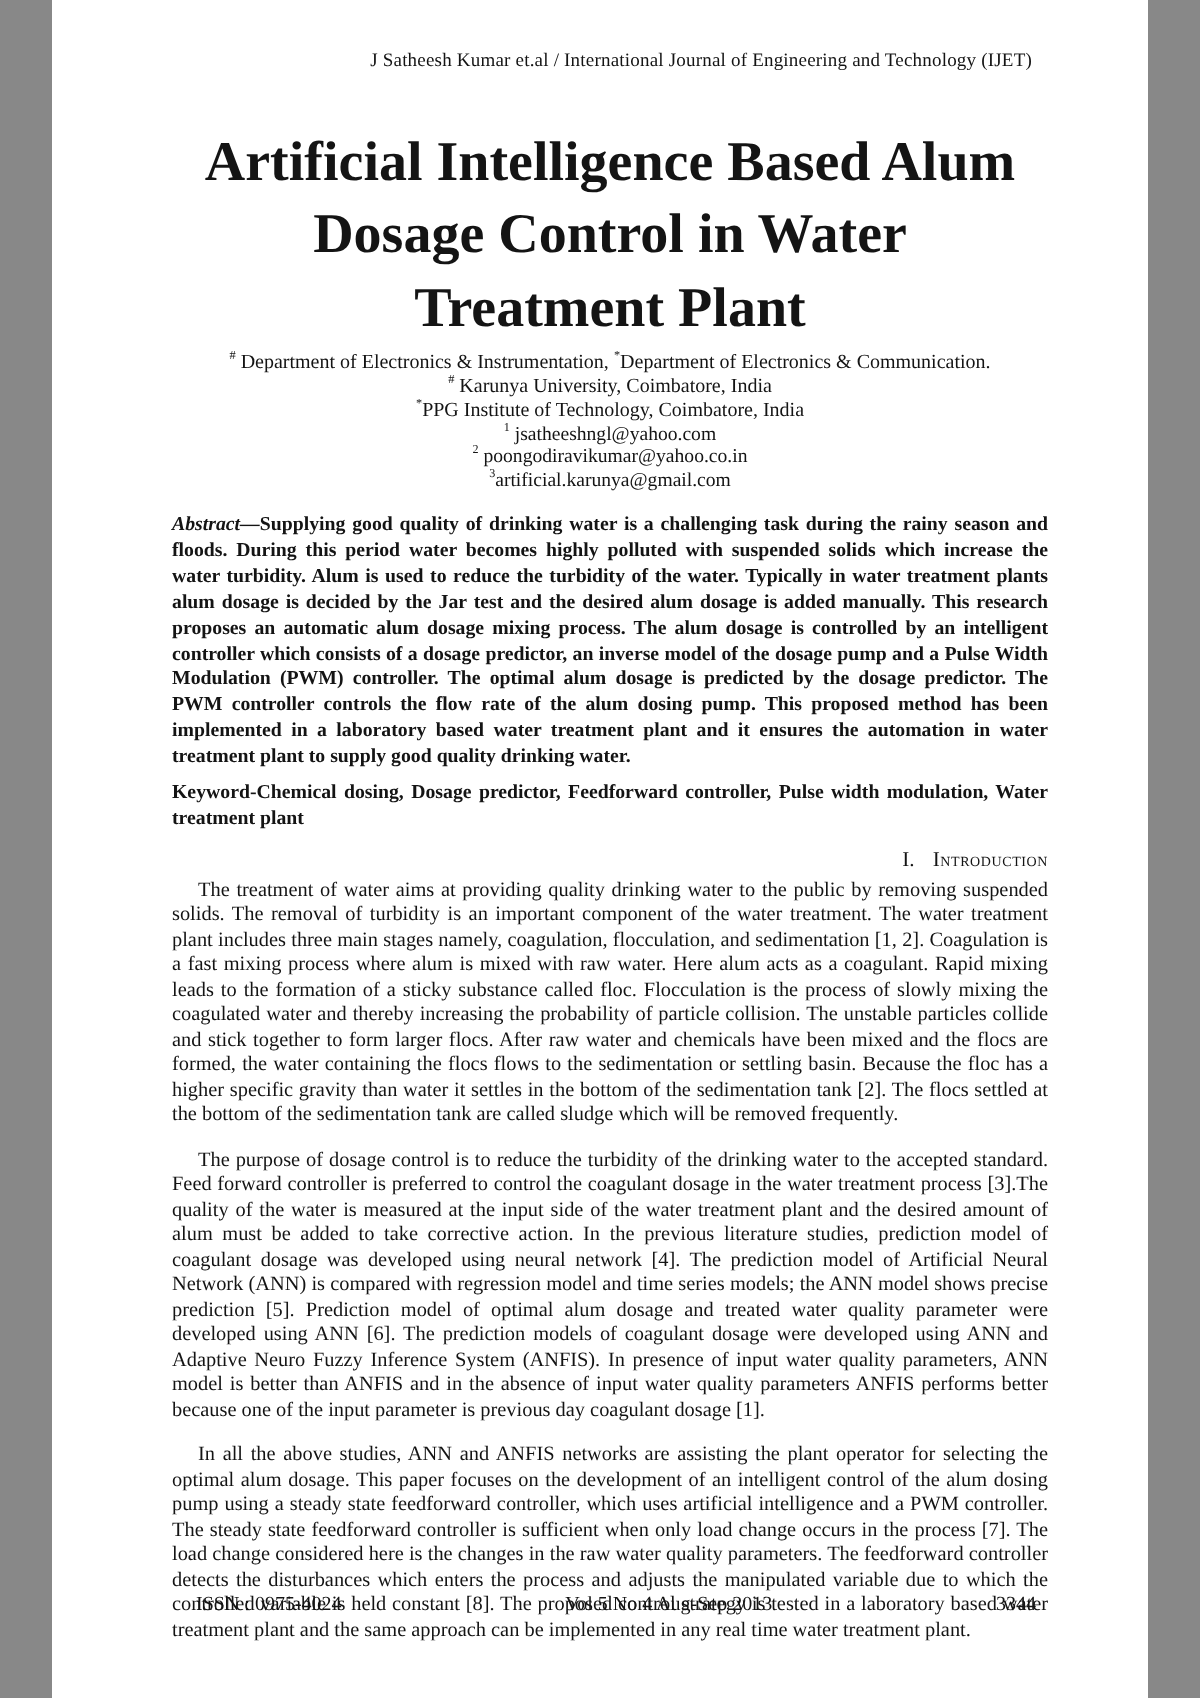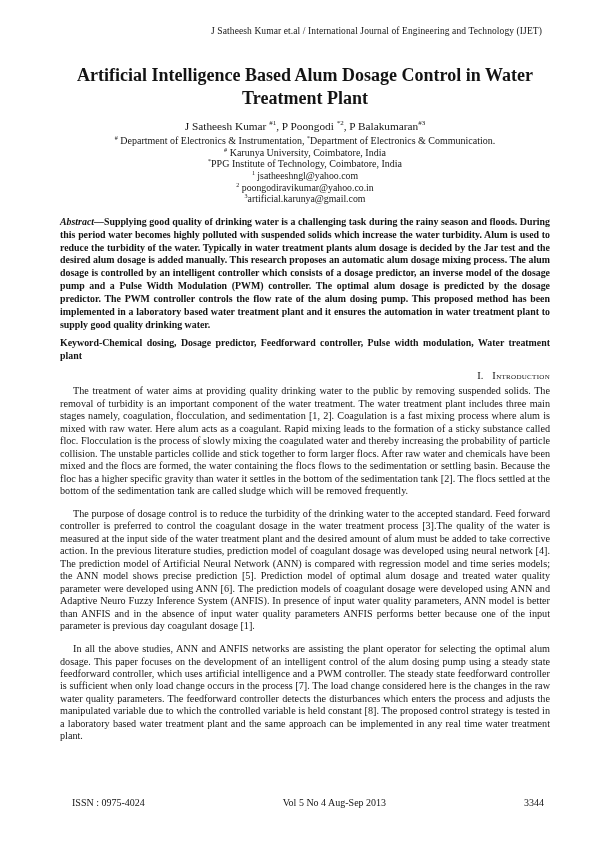--- a/index.html
+++ b/index.html
@@ -1,19 +1,19 @@
 <!DOCTYPE html>
 <html><head>
 <meta charset="utf-8">
 <style>
   html, body { margin: 0; padding: 0; }
   body { background: #888; }
   .page {
     position: relative;
-    width: 600px;
+    width: 548px;
     height: 849px;
     margin: 0 auto;
     background: #ffffff;
     color: #141414;
     font-family: "Liberation Serif", "DejaVu Serif", serif;
     overflow: hidden;
     box-sizing: border-box;
   }
   .running-head {
     position: absolute;
@@ -25,21 +25,21 @@
   }
   .content {
     position: absolute;
     left: 60px;
     right: 50px;
     top: 0;
   }
   .title {
     margin: 64px 8px 0 8px;
     text-align: center;
-    font-size: 18px;
+    font-size: 28px;
     font-weight: bold;
     line-height: 1.3;
   }
   .authors {
     margin-top: 9px;
     text-align: center;
     font-size: 11.3px;
   }
   .authors sup, .affil sup, .emails sup {
     font-size: 0.62em;
@@ -106,21 +106,20 @@
 <body>
 
 <div class="page">
 
   <div class="running-head">J Satheesh Kumar et.al / International Journal of Engineering and Technology (IJET)</div>
 
   <div class="content">
 
     <h1 class="title">Artificial Intelligence Based Alum Dosage Control in Water Treatment Plant</h1>
 
-    <div class="authors"><span>J Satheesh Kumar </span><sup>#1</sup><span>, </span><span>P Poongodi </span><sup>*2</sup><span>, </span><span>P Balakumaran</span><sup>#3</sup></div>
 
     <div class="affil">
       <div><sup>#</sup><span> Department of Electronics &amp; Instrumentation, </span><sup>*</sup><span>Department of Electronics &amp; Communication.</span></div>
       <div><sup>#</sup><span> Karunya University, Coimbatore, India</span></div>
       <div><sup>*</sup><span>PPG Institute of Technology, Coimbatore, India</span></div>
     </div>
 
     <div class="emails">
       <div><sup>1</sup><span> jsatheeshngl@yahoo.com</span></div>
       <div><sup>2</sup><span> poongodiravikumar@yahoo.co.in</span></div>

